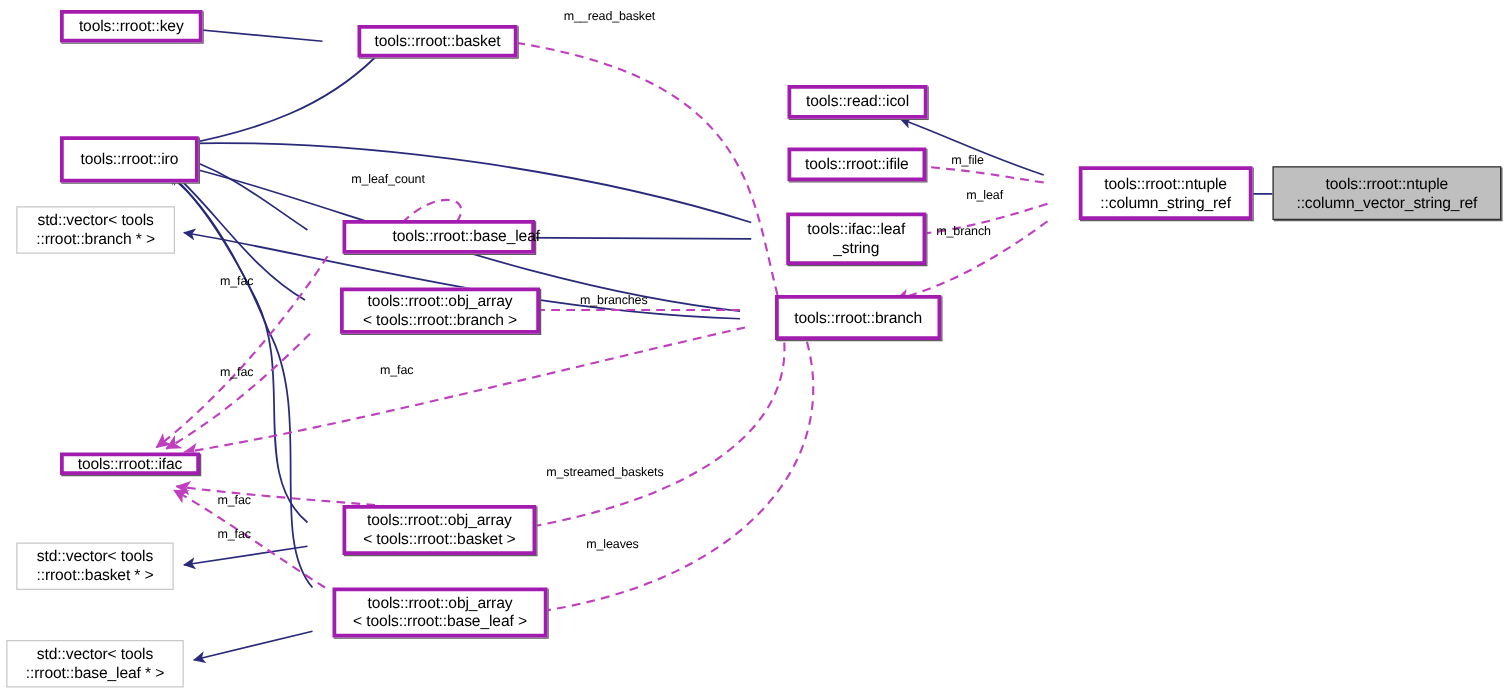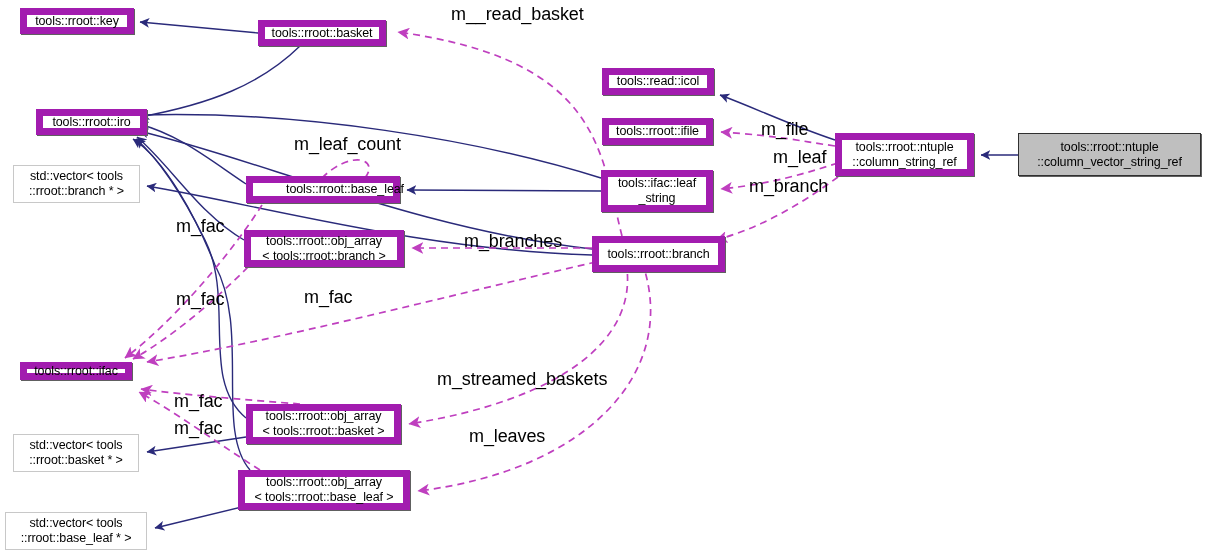--- a/index.html
+++ b/index.html
@@ -33,38 +33,39 @@
     font-size: 12.5px;
     line-height: 15px;
     color: #000000;
     background: #ffffff;
     border: 1px solid #404040;
     white-space: pre;
     z-index: 5;
     letter-spacing: -0.1px;
   }
   .node.solid {
-    border: 7px solid #a21caf;
+    border: 3px solid #a21caf;
     box-shadow: 1px 1px 0 0 #606060;
+    margin-left: 28px;
   }
   .node.faint {
     border: 1px solid #c8c8c8;
     box-shadow: none;
   }
   .node.highlight {
     background: #bfbfbf;
     border: 1px solid #303030;
     box-shadow: 1px 1px 0 0 #606060;
   }
   .node span {
     display: block;
   }
   .edge-label {
     position: absolute;
-    font-size: 18px;
+    font-size: 10px;
     line-height: 14px;
     color: #000000;
     white-space: pre;
     z-index: 6;
     letter-spacing: -0.1px;
   }
 </style>
 </head>
 <body>
 
@@ -138,39 +139,39 @@
       <path d="M 626 262 C 640 340 560 400 409 424"></path>
 
       <path d="M 642 262 C 680 370 590 470 418 491"></path>
     </g>
   </svg>
 
   <div id="node-layer">
       <div class="node solid" style="left: 20px; top: 8px; width: 114px; height: 26px;"><span>tools::rroot::key</span></div>
       <div class="node solid" style="left: 258px; top: 20px; width: 128px; height: 26px;"><span>tools::rroot::basket</span></div>
       <div class="node solid" style="left: 602px; top: 68px; width: 112px; height: 27px;"><span>tools::read::icol</span></div>
-      <div class="node solid" style="left: 36px; top: 109px; width: 111px; height: 26px; align-items: center;"><span>tools::rroot::iro</span></div>
+      <div class="node solid" style="left: 20px; top: 109px; width: 111px; height: 37px; align-items: center;"><span>tools::rroot::iro</span></div>
       <div class="node solid" style="left: 602px; top: 118px; width: 111px; height: 27px;"><span>tools::rroot::ifile</span></div>
       <div class="node solid" style="left: 835px; top: 133px; width: 139px; height: 43px;"><span>tools::rroot::ntuple</span><span>::column_string_ref</span></div>
       <div class="node highlight" style="left: 1018px; top: 133px; width: 183px; height: 43px;"><span>tools::rroot::ntuple</span><span>::column_vector_string_ref</span></div>
       <div class="node faint" style="left: 13px; top: 165px; width: 127px; height: 38px;"><span>std::vector&lt; tools</span><span>::rroot::branch * &gt;</span></div>
       <div class="node solid" style="left: 601px; top: 170px; width: 112px; height: 42px;"><span>tools::ifac::leaf</span><span>_string</span></div>
       <div class="node solid" style="left: 246px; top: 176px; width: 154px; height: 27px; padding-left: 44px;"><span>tools::rroot::base_leaf</span></div>
       <div class="node solid" style="left: 244px; top: 230px; width: 160px; height: 37px;"><span>tools::rroot::obj_array</span><span>&lt; tools::rroot::branch &gt;</span></div>
       <div class="node solid" style="left: 592px; top: 236px; width: 133px; height: 36px;"><span>tools::rroot::branch</span></div>
       <div class="node solid" style="left: 20px; top: 362px; width: 112px; height: 18px;"><span>tools::rroot::ifac</span></div>
       <div class="node solid" style="left: 246px; top: 404px; width: 155px; height: 40px;"><span>tools::rroot::obj_array</span><span>&lt; tools::rroot::basket &gt;</span></div>
       <div class="node faint" style="left: 13px; top: 434px; width: 126px; height: 38px;"><span>std::vector&lt; tools</span><span>::rroot::basket * &gt;</span></div>
       <div class="node solid" style="left: 238px; top: 470px; width: 172px; height: 40px;"><span>tools::rroot::obj_array</span><span>&lt; tools::rroot::base_leaf &gt;</span></div>
       <div class="node faint" style="left: 5px; top: 512px; width: 142px; height: 38px;"><span>std::vector&lt; tools</span><span>::rroot::base_leaf * &gt;</span></div>
     </div>
   <div id="label-layer">
       <div class="edge-label" style="left: 451px; top: 7px;">m__read_basket</div>
       <div class="edge-label" style="left: 761px; top: 122px;">m_file</div>
-      <div class="edge-label" style="left: 281px; top: 137px; margin-left: 13px;">m_leaf_count</div>
+      <div class="edge-label" style="left: 281px; top: 137px;">m_leaf_count</div>
       <div class="edge-label" style="left: 757px; top: 150px; margin-left: 16px;">m_leaf</div>
       <div class="edge-label" style="left: 749px; top: 179px;">m_branch</div>
       <div class="edge-label" style="left: 176px; top: 219px;">m_fac</div>
       <div class="edge-label" style="left: 464px; top: 234px;">m_branches</div>
       <div class="edge-label" style="left: 176px; top: 292px;">m_fac</div>
       <div class="edge-label" style="left: 304px; top: 290px;">m_fac</div>
       <div class="edge-label" style="left: 437px; top: 372px;">m_streamed_baskets</div>
       <div class="edge-label" style="left: 174px; top: 394px;">m_fac</div>
       <div class="edge-label" style="left: 174px; top: 421px;">m_fac</div>
       <div class="edge-label" style="left: 469px; top: 429px;">m_leaves</div>

